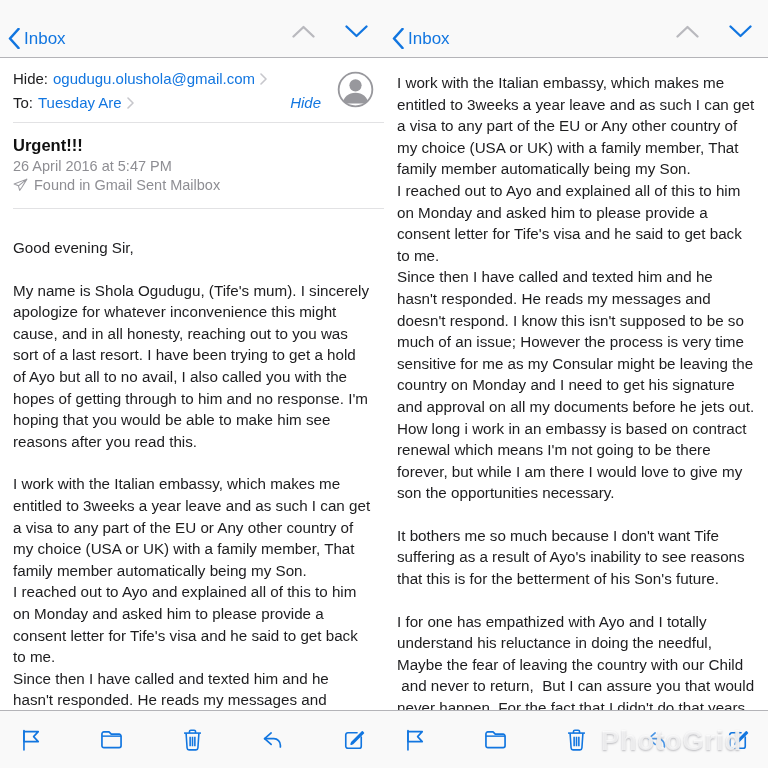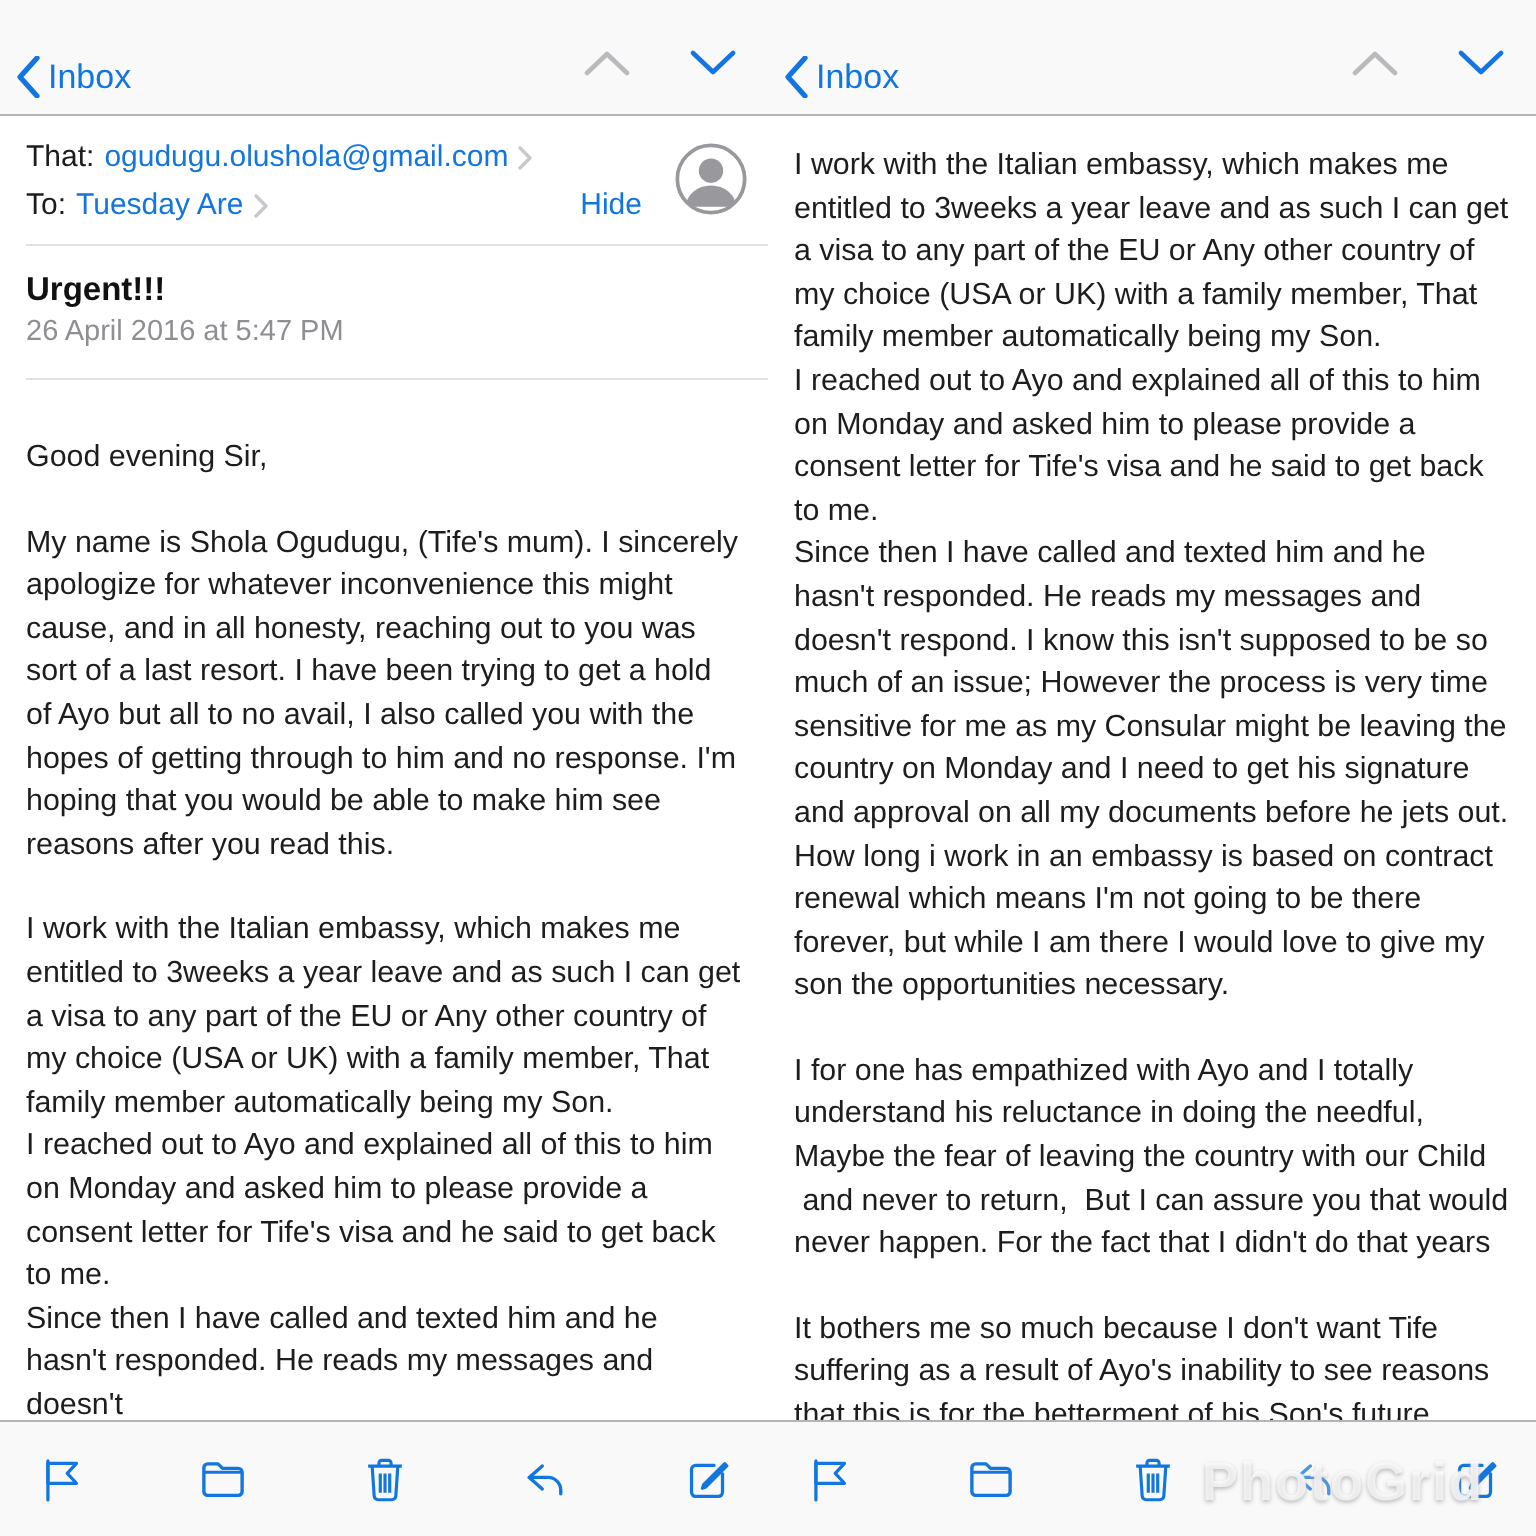--- a/index.html
+++ b/index.html
@@ -20,21 +20,21 @@
   .back-btn { display:flex; align-items:center; gap:4px; color:#1276e0; font-size:17px; cursor:pointer; }
   .nav-arrows { display:flex; align-items:center; gap:26px; padding-bottom:4px; }
 
   
   .content { position:absolute; top:58px; bottom:58px; left:0; right:0; overflow:hidden; background:#fff; }
 
   .msg-header { position:relative; }
   .from-row { display:flex; align-items:center; gap:5px; padding:12px 13px 2px; font-size:15px; }
   .to-row   { display:flex; align-items:center; gap:5px; padding:5px 13px 11px; font-size:15px; }
   .blue-link { color:#1276e0; }
-  .hide-btn { margin-left:auto; margin-right:50px; color:#1276e0; cursor:pointer; }
+  .hide-btn { margin-left:auto; margin-right:50px; color:#1276e0; cursor:pointer;font-style:italic; }
   .avatar { position:absolute; top:13px; right:10px; width:37px; height:37px; }
 
   .rule { border-top:1px solid #e2e2e4; margin-left:13px; }
 
   .subject-block { padding:13px 13px 15px; }
   .subject { font-size:16.5px; font-weight:bold; color:#111; }
   .date-line { margin-top:3px; font-size:14.5px; color:#8e8e93; }
   .found-line { margin-top:3px; font-size:14.5px; color:#8e8e93; display:flex; align-items:center; gap:6px; }
 
   .mail-body { padding:28px 13px 0; font-size:15.2px; line-height:21.6px; color:#1d1d1f; }
@@ -86,21 +86,21 @@
           <svg width="23" height="13" viewBox="0 0 23 13">
               <path d="M1.5 1.5l10 9.5 10-9.5" fill="none" stroke="#1276e0" stroke-width="2.3" stroke-linecap="round" stroke-linejoin="round"></path>
             </svg>
         </span>
       </div>
     </header>
 
     <div class="content">
       <div class="msg-header">
         <div class="from-row">
-          <span>That:</span>
+          <span>Hide:</span>
           <span class="blue-link">ogudugu.olushola@gmail.com</span>
           <span>
             <svg width="7" height="12" viewBox="0 0 7 12">
                 <path d="M1 1l5 5-5 5" fill="none" stroke="#c7c7cc" stroke-width="1.6" stroke-linecap="round" stroke-linejoin="round"></path>
               </svg>
           </span>
         </div>
         <span class="avatar">
           <svg width="37" height="37" viewBox="0 0 40 40">
             <defs>
@@ -122,20 +122,28 @@
             <svg width="7" height="12" viewBox="0 0 7 12">
                 <path d="M1 1l5 5-5 5" fill="none" stroke="#c7c7cc" stroke-width="1.6" stroke-linecap="round" stroke-linejoin="round"></path>
               </svg>
           </span>
           <span class="hide-btn">Hide</span>
         </div>
         <div class="rule"></div>
         <div class="subject-block">
           <div class="subject">Urgent!!!</div>
           <div class="date-line">26 April 2016 at 5:47 PM</div>
+          <div class="found-line">
+            <span>
+              <svg width="15" height="15" viewBox="0 0 16 16">
+                  <path d="M14.8 1.2L1.2 6.4l4.6 1.9 1.3 4.9 2.4-3.3 5.3-8.7zM5.8 8.3l9-7.1" fill="none" stroke="#9a9aa0" stroke-width="1.1" stroke-linejoin="round"></path>
+                </svg>
+            </span>
+            <span>Found in Gmail Sent Mailbox</span>
+          </div>
         </div>
         <div class="rule"></div>
       </div>
 
       <div class="mail-body">
         <p>Good evening Sir,</p>
         <p>My name is Shola Ogudugu, (Tife's mum). I sincerely apologize for whatever inconvenience this might cause, and in all honesty, reaching out to you was sort of a last resort. I have been trying to get a hold of Ayo but all to no avail, I also called you with the hopes of getting through to him and no response. I'm hoping that you would be able to make him see reasons after you read this.</p>
         <p>I work with the Italian embassy, which makes me entitled to 3weeks a year leave and as such I can get a visa to any part of the EU or Any other country of my choice (USA or UK) with a family member, That family member automatically being my Son.
 I reached out to Ayo and explained all of this to him on Monday and asked him to please provide a consent letter for Tife's visa and he said to get back to me.
 Since then I have called and texted him and he hasn't responded. He reads my messages and doesn't</p>
@@ -202,23 +210,23 @@
         </span>
       </div>
     </header>
 
     <div class="content">
       <div class="mail-body tight">
         <p>I work with the Italian embassy, which makes me entitled to 3weeks a year leave and as such I can get a visa to any part of the EU or Any other country of my choice (USA or UK) with a family member, That family member automatically being my Son.
 I reached out to Ayo and explained all of this to him on Monday and asked him to please provide a consent letter for Tife's visa and he said to get back to me.
 Since then I have called and texted him and he hasn't responded. He reads my messages and doesn't respond. I know this isn't supposed to be so much of an issue; However the process is very time sensitive for me as my Consular might be leaving the country on Monday and I need to get his signature and approval on all my documents before he jets out.
 How long i work in an embassy is based on contract renewal which means I'm not going to be there forever, but while I am there I would love to give my son the opportunities necessary.</p>
+        <p>It bothers me so much because I don't want Tife suffering as a result of Ayo's inability to see reasons that this is for the betterment of his Son's future.</p>
         <p>I for one has empathized with Ayo and I totally understand his reluctance in doing the needful, Maybe the fear of leaving the country with our Child
  and never to return,  But I can assure you that would never happen. For the fact that I didn't do that years</p>
-        <p>It bothers me so much because I don't want Tife suffering as a result of Ayo's inability to see reasons that this is for the betterment of his Son's future.</p>
       </div>
     </div>
 
     <footer class="toolbar">
       <span class="tool">
         <svg width="26" height="26" viewBox="0 0 24 24">
             <path d="M5.5 21.2V3.2" stroke="#1276e0" stroke-width="1.5" stroke-linecap="round" fill="none"></path>
             <path d="M5.5 4.3h13.2l-4.3 4.6 4.3 4.6H5.5z" stroke="#1276e0" stroke-width="1.5" stroke-linejoin="round" fill="none"></path>
           </svg>
       </span>

